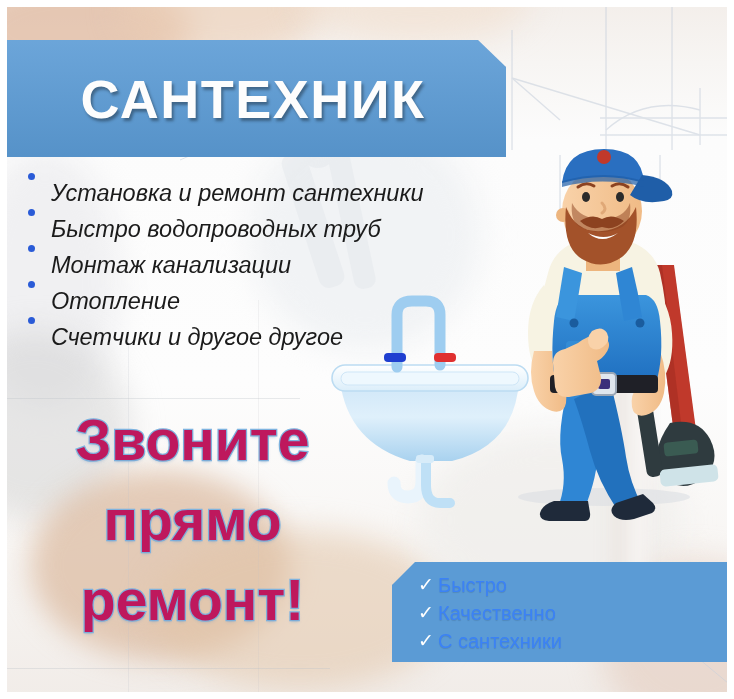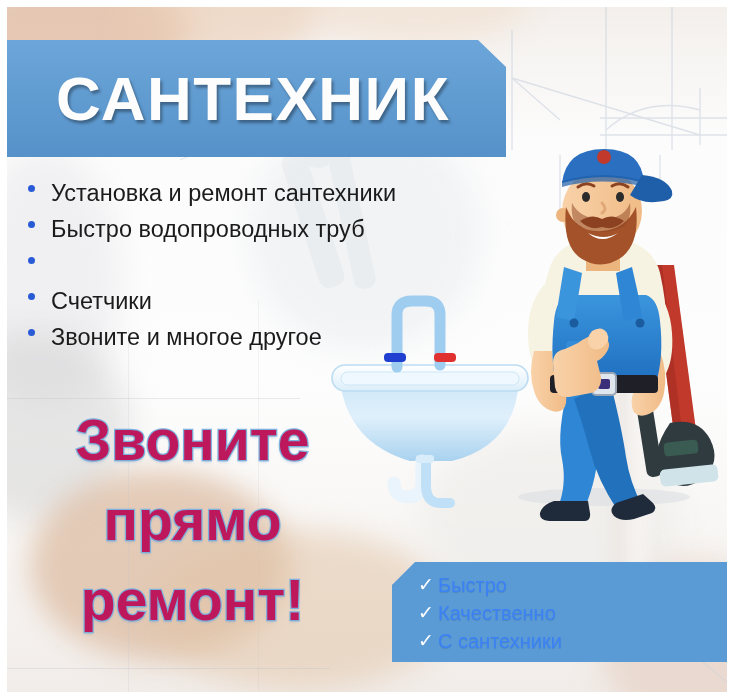--- a/index.html
+++ b/index.html
@@ -41,27 +41,27 @@
   
   .banner{position:absolute;left:0;top:40px;width:506px;height:117px;
     background:#5b9bd5;
     clip-path:polygon(0 0, 478px 0, 506px 27px, 506px 117px, 0 117px);
     box-shadow:0 3px 4px rgba(0,0,0,.22);}
   .banner-edge{position:absolute;left:0;top:40px;width:506px;height:117px;
     clip-path:polygon(0 0, 478px 0, 506px 27px, 506px 117px, 0 117px);
     background:linear-gradient(180deg,rgba(255,255,255,.10),rgba(0,0,0,.06));}
   .banner-title{position:absolute;left:0;top:40px;width:506px;height:117px;
     display:flex;align-items:center;justify-content:center;
-    color:#fdfdfd;font-size:62px;font-weight:bold;letter-spacing:1.5px;
+    color:#fdfdfd;font-size:54px;font-weight:bold;letter-spacing:1.5px;
     text-shadow:2px 3px 3px rgba(0,0,0,.35);
     font-family:"Liberation Sans","DejaVu Sans",sans-serif;}
 
   
   .bullets{position:absolute;left:28px;top:178px;width:430px;}
-  .bullet-row{display:flex;align-items:center;margin-bottom:6px;height:30px;}
+  .bullet-row{display:flex;align-items:flex-start;margin-bottom:6px;height:30px;font-style:italic;}
   .dot{width:7px;height:7px;border-radius:50%;background:#2a5bd7;flex:0 0 auto;
        margin-right:16px;position:relative;top:-5px;}
   .bullet-text{font-size:23.5px;color:#1b1b1b;line-height:30px;white-space:nowrap;
        font-family:"Liberation Sans","DejaVu Sans",sans-serif;}
 
   
   .sink{position:absolute;left:322px;top:285px;width:215px;height:225px;}
 
   
   .plumber{position:absolute;left:492px;top:145px;width:240px;height:385px;}
@@ -264,28 +264,29 @@
     <div class="bullet-row">
       <span class="dot"></span>
       <span class="bullet-text">Установка и ремонт сантехники</span>
     </div>
     <div class="bullet-row">
       <span class="dot"></span>
       <span class="bullet-text">Быстро водопроводных труб</span>
     </div>
     <div class="bullet-row">
       <span class="dot"></span>
-    </div>
-    <div class="bullet-row">
-      <span class="dot"></span>
-      <span class="bullet-text">Счетчики</span>
-    </div>
-    <div class="bullet-row">
-      <span class="dot"></span>
-      <span class="bullet-text">Звоните и многое другое</span>
+      <span class="bullet-text">Монтаж канализации</span>
+    </div>
+    <div class="bullet-row">
+      <span class="dot"></span>
+      <span class="bullet-text">Отопление</span>
+    </div>
+    <div class="bullet-row">
+      <span class="dot"></span>
+      <span class="bullet-text">Счетчики и другое другое</span>
     </div>
   </div>
 
   <div class="cta">
     <div class="cta-line">Звоните</div>
     <div class="cta-line">прямо</div>
     <div class="cta-line">ремонт!</div>
   </div>
 
   <div class="benefits"></div>

